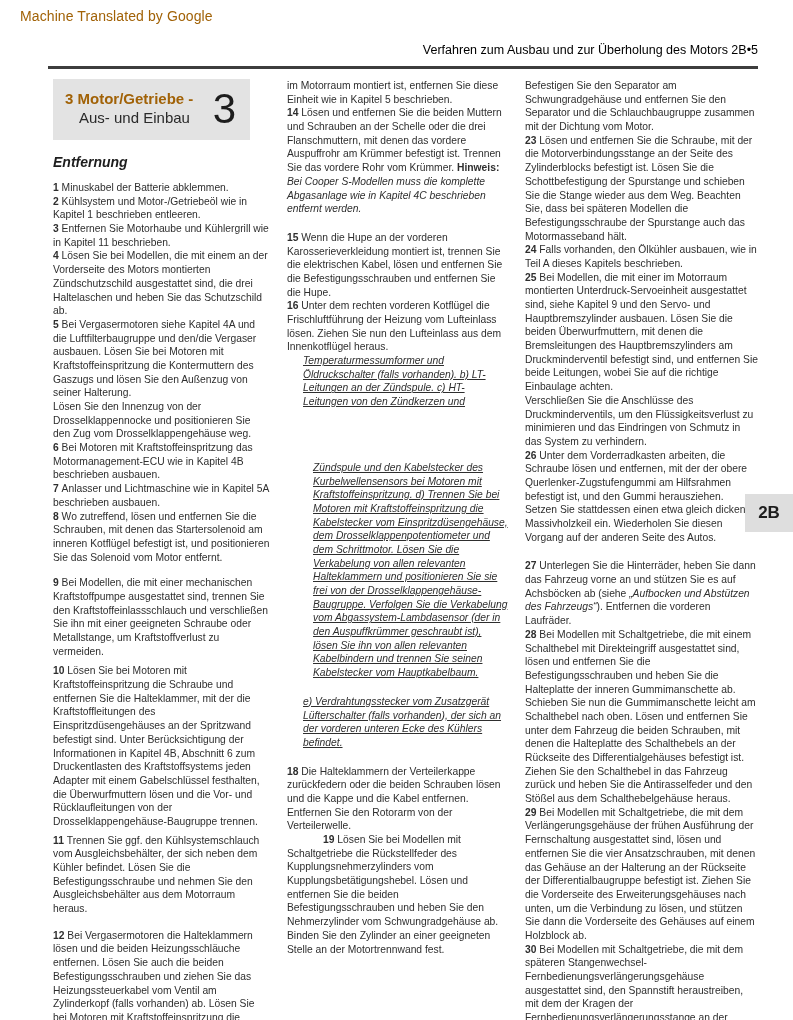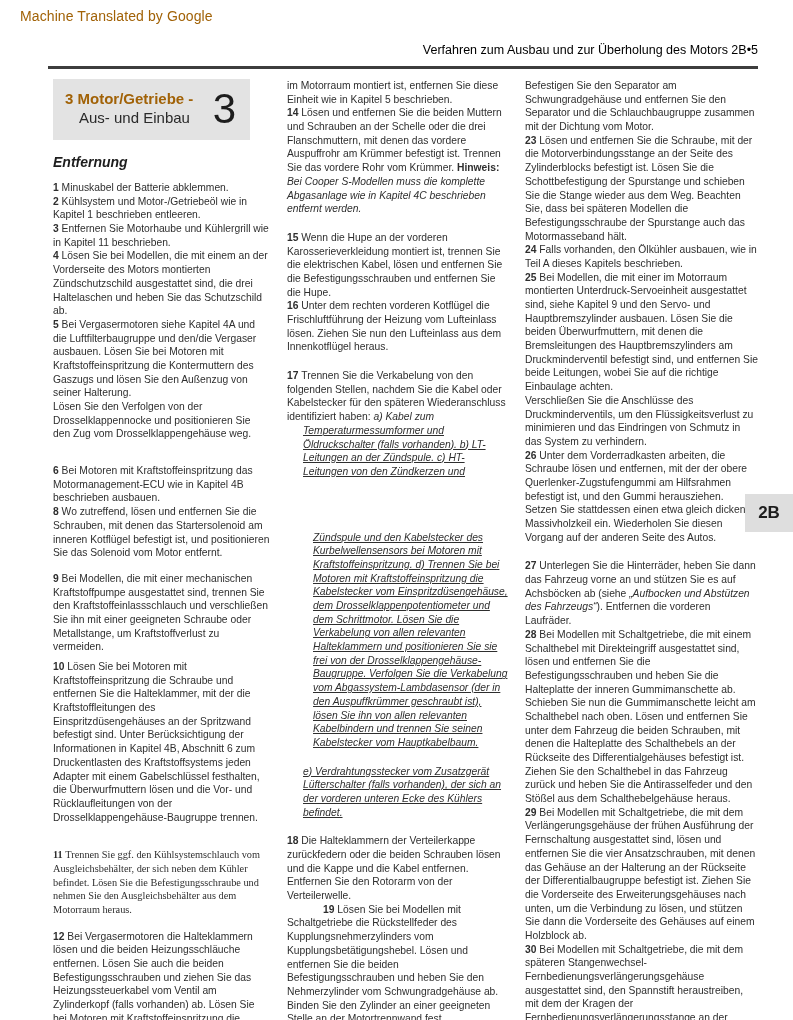--- a/index.html
+++ b/index.html
@@ -63,36 +63,36 @@
       </div>
       <div class="title-number">3</div>
     </div>
     <div class="removal-heading">Entfernung</div>
     <div>
         <p class="blk"><span style="font-weight: bold;">1 </span><span>Minuskabel der Batterie abklemmen.</span></p>
         <p class="blk"><span style="font-weight: bold;">2 </span><span>Kühlsystem und Motor-/Getriebeöl wie in Kapitel 1 beschrieben entleeren.</span></p>
         <p class="blk" style=""><span style="font-weight: bold;">3 </span><span>Entfernen Sie Motorhaube und Kühlergrill wie in Kapitel 11 beschrieben.</span></p>
         <p class="blk"><span style="font-weight: bold;">4 </span><span>Lösen Sie bei Modellen, die mit einem an der Vorderseite des Motors montierten Zündschutzschild ausgestattet sind, die drei Haltelaschen und heben Sie das Schutzschild ab.</span></p>
         <p class="blk"><span style="font-weight: bold;">5 </span><span>Bei Vergasermotoren siehe Kapitel 4A und die Luftfilterbaugruppe und den/die Vergaser ausbauen. Lösen Sie bei Motoren mit Kraftstoffeinspritzung die Kontermuttern des Gaszugs und lösen Sie den Außenzug von seiner Halterung.</span></p>
-        <p class="blk"><span>Lösen Sie den Verfolgen von der Drosselklappennocke und positionieren Sie den Zug vom Drosselklappengehäuse weg.</span></p>
-        <p class="blk" style="margin-top: 23px;"><span style="font-weight: bold;">6 </span><span>Bei Motoren mit Kraftstoffeinspritzung das Motormanagement-ECU wie in Kapitel 4B beschrieben ausbauen.</span></p>
+        <p class="blk"><span>Lösen Sie den Innenzug von der Drosselklappennocke und positionieren Sie den Zug vom Drosselklappengehäuse weg.</span></p>
+        <p class="blk" style="margin-top: 0;"><span style="font-weight: bold;">6 </span><span>Bei Motoren mit Kraftstoffeinspritzung das Motormanagement-ECU wie in Kapitel 4B beschrieben ausbauen.</span></p>
+        <p class="blk"><span style="font-weight: bold;">7 </span><span>Anlasser und Lichtmaschine wie in Kapitel 5A beschrieben ausbauen.</span></p>
         <p class="blk"><span style="font-weight: bold;">8 </span><span>Wo zutreffend, lösen und entfernen Sie die Schrauben, mit denen das Startersolenoid am inneren Kotflügel befestigt ist, und positionieren Sie das Solenoid vom Motor entfernt.</span></p>
         <p class="blk small" style="margin-top: 12px;"><span style="font-weight: bold;">9 </span><span>Bei Modellen, die mit einer mechanischen Kraftstoffpumpe ausgestattet sind, trennen Sie den Kraftstoffeinlassschlauch und verschließen Sie ihn mit einer geeigneten Schraube oder Metallstange, um Kraftstoffverlust zu vermeiden.</span></p>
         <p class="blk" style="margin-top: 6px;"><span style="font-weight: bold;">10 </span><span>Lösen Sie bei Motoren mit Kraftstoffeinspritzung die Schraube und entfernen Sie die Halteklammer, mit der die Kraftstoffleitungen des Einspritzdüsengehäuses an der Spritzwand befestigt sind. Unter Berücksichtigung der Informationen in Kapitel 4B, Abschnitt 6 zum Druckentlasten des Kraftstoffsystems jeden Adapter mit einem Gabelschlüssel festhalten, die Überwurfmuttern lösen und die Vor- und Rücklaufleitungen von der Drosselklappengehäuse-Baugruppe trennen.</span></p>
-        <p class="blk" style="margin-top: 24px; font-family: Liberation Serif, serif;"><span style="font-weight: bold;">11 </span><span>Trennen Sie ggf. den Kühlsystemschlauch vom Ausgleichsbehälter, der sich neben dem Kühler befindet. Lösen Sie die Befestigungsschraube und nehmen Sie den Ausgleichsbehälter aus dem Motorraum heraus.</span></p>
+        <p class="blk" style="margin-top: 5px;"><span style="font-weight: bold;">11 </span><span>Trennen Sie ggf. den Kühlsystemschlauch vom Ausgleichsbehälter, der sich neben dem Kühler befindet. Lösen Sie die Befestigungsschraube und nehmen Sie den Ausgleichsbehälter aus dem Motorraum heraus.</span></p>
         <p class="blk" style="margin-top: 13px;"><span style="font-weight: bold;">12 </span><span>Bei Vergasermotoren die Halteklammern lösen und die beiden Heizungsschläuche entfernen. Lösen Sie auch die beiden Befestigungsschrauben und ziehen Sie das Heizungssteuerkabel vom Ventil am Zylinderkopf (falls vorhanden) ab. Lösen Sie bei Motoren mit Kraftstoffeinspritzung die Befestigungsschraube des Heizungssteuer-Kühlmittelventils, lösen Sie dann die Halteklammern und trennen Sie die Kühlmittelventilschläuche vom Krümmer und Thermostatgehäuse. Lösen Sie die Schelle und trennen Sie den Heizgeräteschlauch von seiner Verbindung mit dem unteren Kühlerschlauch (direkt unter dem Kühlmittelventil).</span></p>
       </div>
   </div>
   <div class="col col2">
     <div>
         <p class="blk"><span>im Motorraum montiert ist, entfernen Sie diese Einheit wie in Kapitel 5 beschrieben.</span></p>
         <p class="blk"><span style="font-weight: bold;">14 </span><span>Lösen und entfernen Sie die beiden Muttern und Schrauben an der Schelle oder die drei Flanschmuttern, mit denen das vordere Auspuffrohr am Krümmer befestigt ist. Trennen Sie das vordere Rohr vom Krümmer. </span><span style="font-weight: bold;">Hinweis: </span><span style="font-style: italic;">Bei Cooper S-Modellen muss die komplette Abgasanlage wie in Kapitel 4C beschrieben entfernt werden.</span></p>
         <p class="blk" style="margin-top: 15px;"><span style="font-weight: bold;">15 </span><span>Wenn die Hupe an der vorderen Karosserieverkleidung montiert ist, trennen Sie die elektrischen Kabel, lösen und entfernen Sie die Befestigungsschrauben und entfernen Sie die Hupe.</span></p>
         <p class="blk"><span style="font-weight: bold; margin-top: 12px;">16 </span><span>Unter dem rechten vorderen Kotflügel die Frischluftführung der Heizung vom Lufteinlass lösen. Ziehen Sie nun den Lufteinlass aus dem Innenkotflügel heraus.</span></p>
-        <p class="blk" style="margin-top: 15px;"><span style="font-weight: bold;">17 </span><span>Trennen Sie die Verkabelung von den folgenden Stellen, nachdem Sie die Kabel oder Kabelstecker für den späteren Wiederanschluss identifiziert haben: </span><span style="font-style: italic;">a) Kabel zum</span></p>
         <p class="blk ital ind1"><span>Temperaturmessumformer und Öldruckschalter (falls vorhanden). b) LT-Leitungen an der Zündspule. c) HT-Leitungen von den Zündkerzen und</span></p>
         <p class="blk ital ind2" style="margin-top: 52px;"><span>Zündspule und den Kabelstecker des Kurbelwellensensors bei Motoren mit Kraftstoffeinspritzung. d) Trennen Sie bei Motoren mit Kraftstoffeinspritzung die Kabelstecker vom Einspritzdüsengehäuse, dem Drosselklappenpotentiometer und dem Schrittmotor. Lösen Sie die Verkabelung von allen relevanten Halteklammern und positionieren Sie sie frei von der Drosselklappengehäuse-Baugruppe. Verfolgen Sie die Verkabelung vom Abgassystem-Lambdasensor (der in den Auspuffkrümmer geschraubt ist), lösen Sie ihn von allen relevanten Kabelbindern und trennen Sie seinen Kabelstecker vom Hauptkabelbaum.</span></p>
         <p class="blk ital ind1" style="margin-top: 15px;"><span>e) Verdrahtungsstecker vom Zusatzgerät Lüfterschalter (falls vorhanden), der sich an der vorderen unteren Ecke des Kühlers befindet.</span></p>
         <p class="blk" style="margin-top: 15px;"><span style="font-weight: bold; margin-top: 16px;">18 </span><span>Die Halteklammern der Verteilerkappe zurückfedern oder die beiden Schrauben lösen und die Kappe und die Kabel entfernen. Entfernen Sie den Rotorarm von der Verteilerwelle.</span></p>
         <p class="blk"><span style="font-weight: bold; margin-left: 36px;">19 </span><span>Lösen Sie bei Modellen mit Schaltgetriebe die Rückstellfeder des Kupplungsnehmerzylinders vom Kupplungsbetätigungshebel. Lösen und entfernen Sie die beiden Befestigungsschrauben und heben Sie den Nehmerzylinder vom Schwungradgehäuse ab. Binden Sie den Zylinder an einer geeigneten Stelle an der Motortrennwand fest.</span></p>
       </div>
   </div>
   <div class="col col3">
     <div>
         <p class="blk"><span>Befestigen Sie den Separator am Schwungradgehäuse und entfernen Sie den Separator und die Schlauchbaugruppe zusammen mit der Dichtung vom Motor.</span></p>

